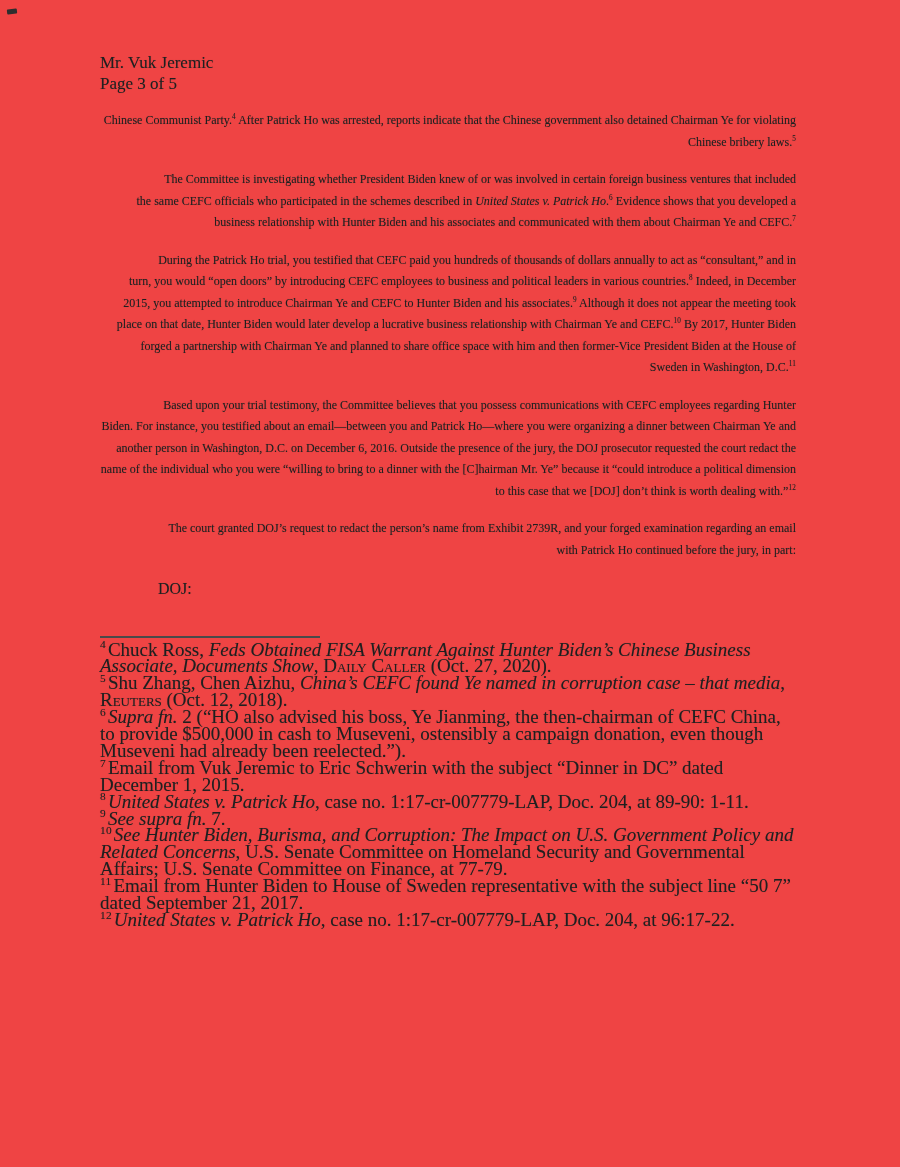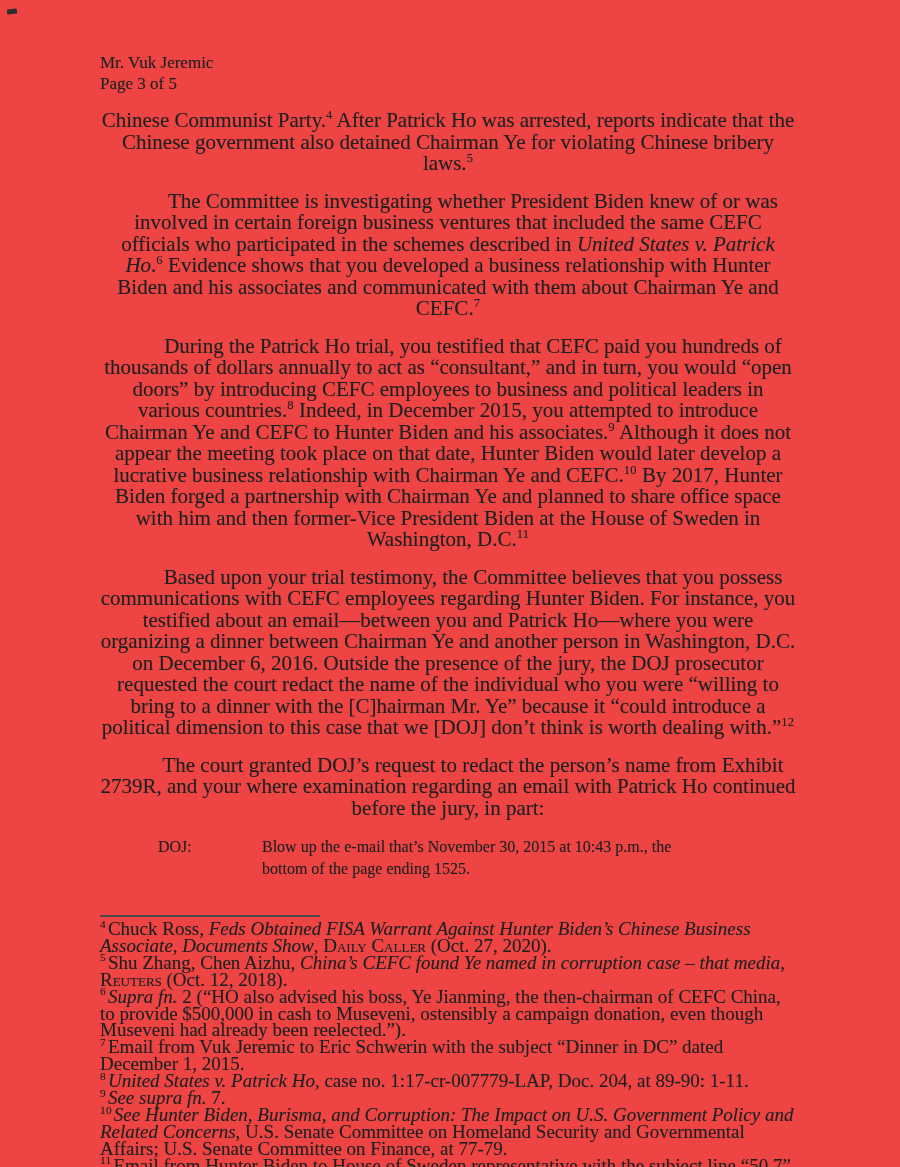--- a/index.html
+++ b/index.html
@@ -20,22 +20,22 @@
   .speck {
     position: absolute; left: 7px; top: 9px;
     width: 10px; height: 5px;
     background: #2e2e2e; border-radius: 1px;
     transform: rotate(-6deg);
   }
   .header-line { font-size: 17px; line-height: 21px; }
   .body-block { margin-top: 12px; }
   p.para {
     margin: 16px 0 0 0;
-    font-size: 21px; line-height: 21.5px;
-    text-align: center;
+    font-size: 12px; line-height: 21.5px;
+    text-align: right;
   }
   p.para.indent { text-indent: 50px; }
   sup {
     font-size: 0.6em; line-height: 0;
     vertical-align: super; letter-spacing: 0.2px;
   }
   .qa {
     margin: 17px 0 0 58px;
     display: flex;
     font-size: 16px; line-height: 21.5px;
@@ -69,31 +69,25 @@
   <div class="body-block">
 
       <p class="para"><span>Chinese Communist Party.</span><sup>4</sup><span>  After Patrick Ho was arrested, reports indicate that the Chinese government also detained Chairman Ye for violating Chinese bribery laws.</span><sup>5</sup></p>
 
       <p class="para indent"><span>The Committee is investigating whether President Biden knew of or was involved in certain foreign business ventures that included the same CEFC officials who participated in the schemes described in </span><i>United States v. Patrick Ho</i><span>.</span><sup>6</sup><span>  Evidence shows that you developed a business relationship with Hunter Biden and his associates and communicated with them about Chairman Ye and CEFC.</span><sup>7</sup></p>
 
       <p class="para indent"><span>During the Patrick Ho trial, you testified that CEFC paid you hundreds of thousands of dollars annually to act as “consultant,” and in turn, you would “open doors” by introducing CEFC employees to business and political leaders in various countries.</span><sup>8</sup><span>  Indeed, in December 2015, you attempted to introduce Chairman Ye and CEFC to Hunter Biden and his associates.</span><sup>9</sup><span>  Although it does not appear the meeting took place on that date, Hunter Biden would later develop a lucrative business relationship with Chairman Ye and CEFC.</span><sup>10</sup><span>  By 2017, Hunter Biden forged a partnership with Chairman Ye and planned to share office space with him and then former-Vice President Biden at the House of Sweden in Washington, D.C.</span><sup>11</sup></p>
 
       <p class="para indent"><span>Based upon your trial testimony, the Committee believes that you possess communications with CEFC employees regarding Hunter Biden.  For instance, you testified about an email—between you and Patrick Ho—where you were organizing a dinner between Chairman Ye and another person in Washington, D.C. on December 6, 2016.  Outside the presence of the jury, the DOJ prosecutor requested the court redact the name of the individual who you were “willing to bring to a dinner with the [C]hairman Mr. Ye” because it “could introduce a political dimension to this case that we [DOJ] don’t think is worth dealing with.”</span><sup>12</sup></p>
 
-      <p class="para indent"><span>The court granted DOJ’s request to redact the person’s name from Exhibit 2739R, and your where examination regarding an email with Patrick Ho continued before the jury, in part:</span></p>
+      <p class="para indent"><span>The court granted DOJ’s request to redact the person’s name from Exhibit 2739R, and your forged examination regarding an email with Patrick Ho continued before the jury, in part:</span></p>
     </div>
 
   <div class="qa">
     <div class="qa-speaker">DOJ:</div>
-    <div class="qa-text">
-
-        <div class="qa-line">Blow up the e-mail that’s November 30, 2015 at 10:43 p.m., the</div>
-
-        <div class="qa-line">bottom of the page ending 1525.</div>
-      </div>
   </div>
 
   <div class="fn-sep"></div>
 
   <div class="footnotes">
 
       <div class="footnote"><sup>4</sup><span><span>Chuck Ross, </span><i>Feds Obtained FISA Warrant Against Hunter Biden’s Chinese Business Associate, Documents Show</i><span>, </span><span class="sc">Daily Caller</span><span> (Oct. 27, 2020).</span></span></div>
 
       <div class="footnote"><sup>5</sup><span><span>Shu Zhang, Chen Aizhu, </span><i>China’s CEFC found Ye named in corruption case – that media</i><span>, </span><span class="sc">Reuters</span><span> (Oct. 12, 2018).</span></span></div>
 

